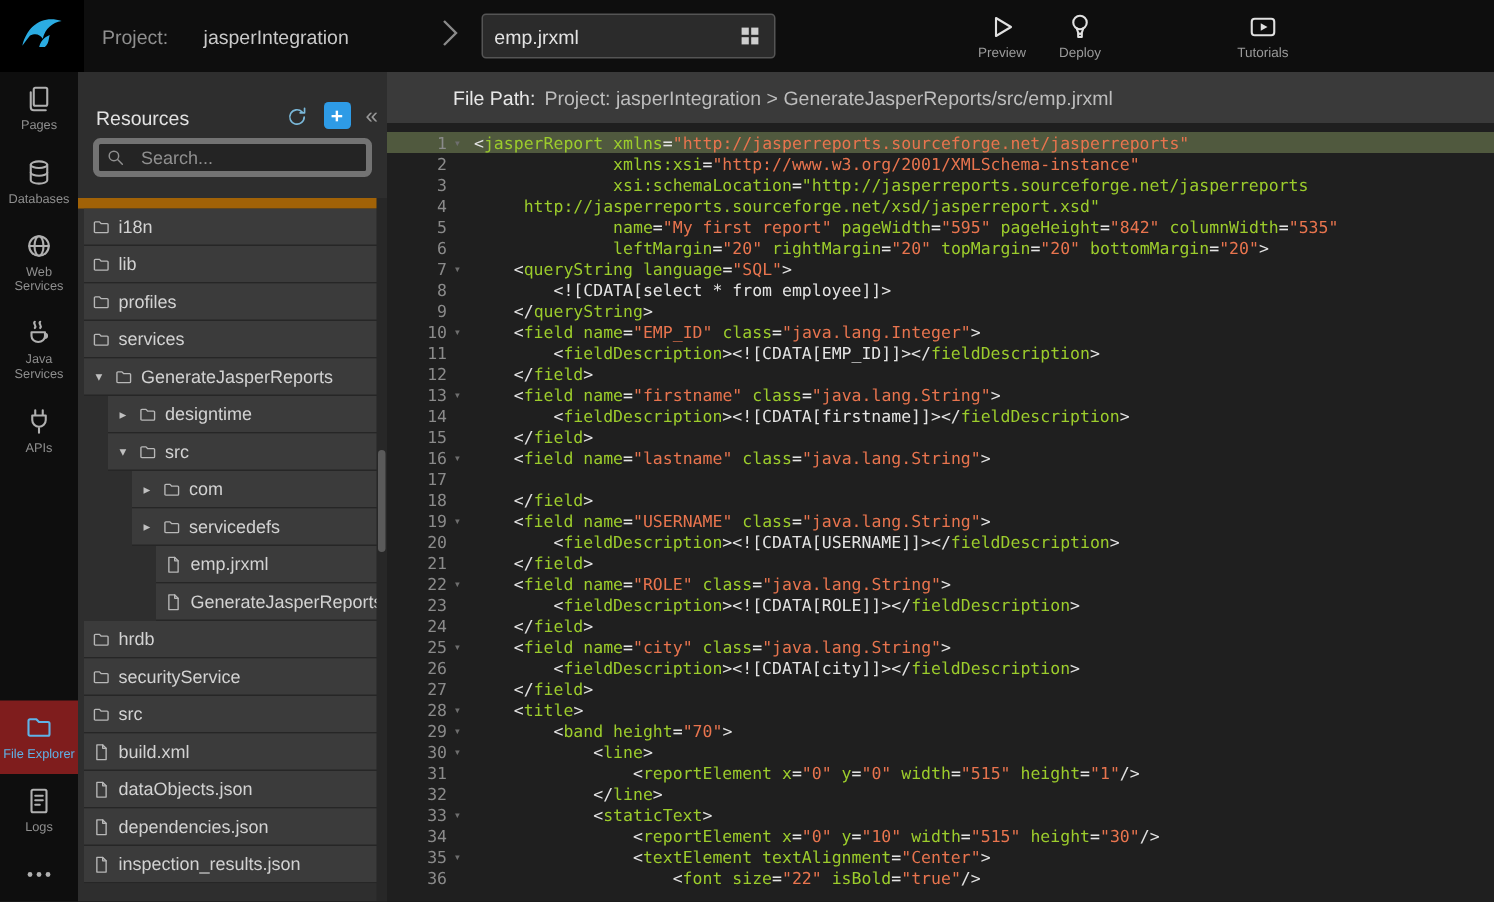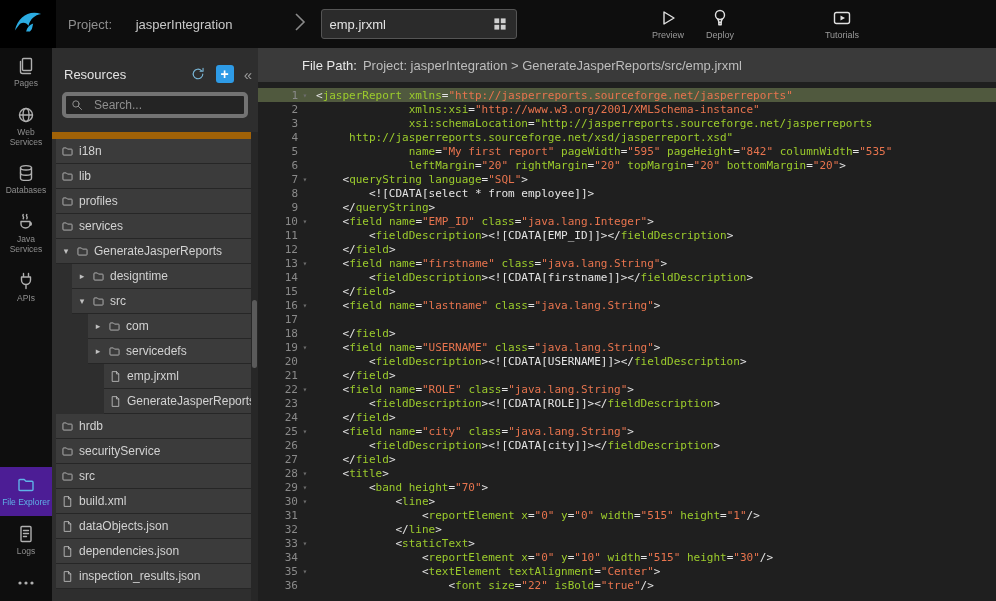--- a/index.html
+++ b/index.html
@@ -25,28 +25,28 @@
   .tb-action{width:52px;display:flex;flex-direction:column;align-items:center;cursor:pointer}
   .tb-action .icn{width:20px;height:20px;color:#e0e0e0}
   .tb-label{font-size:9px;color:#9a9a9a;margin-top:2px;white-space:nowrap}
   .tb-far{margin-left:70px}
 
   
   .activity-bar{position:absolute;top:48px;left:0;bottom:0;width:52px;background:#0e0e0e;display:flex;flex-direction:column;align-items:stretch;z-index:4}
   .ab-item{padding:8px 2px;display:flex;flex-direction:column;align-items:center;color:#b0b0b0;cursor:pointer}
   .ab-item .icn{width:20px;height:20px}
   .ab-label{font-size:8.5px;color:#8f8f8f;margin-top:3px;text-align:center;line-height:1.15}
-  .ab-item.active{background:#4c1d95}
+  .ab-item.active{background:#7f1d1d}
   .ab-item.active .icn{color:var(--active-item,#5fb3e8)}
   .ab-item.active .ab-label{color:var(--active-item,#5fb3e8)}
   .ab-spacer{flex:1}
 
   
   .resources{position:absolute;top:48px;left:52px;bottom:0;width:206px;background:#2e2e2e;z-index:3}
-  .res-header{height:38px;display:flex;align-items:center;padding:14px 8px 0 12px}
+  .res-header{height:38px;display:flex;align-items:flex-end;padding:14px 8px 0 12px}
   .res-title{color:#e2e2e2;font-size:13px;flex:1}
   .res-header .icn{width:16px;height:16px;margin-left:8px;cursor:pointer}
   .refresh{color:#7ab8d9}
   .plus-btn{width:18px;height:18px;background:var(--accent,#2e9be6);border-radius:3px;color:#fff;font-size:14px;font-weight:bold;
             display:flex;align-items:center;justify-content:center;margin-left:10px;cursor:pointer;line-height:1}
   .collapse{color:#9a9a9a;font-size:15px;margin-left:10px;cursor:pointer;letter-spacing:-2px}
   .res-search{position:relative;margin:6px 10px 0 10px}
   .res-search input{width:100%;height:26px;background:#242424;border:4px solid #737373;border-radius:5px;
                     color:#cfcfcf;font-size:12px;padding:0 8px 0 28px;outline:none;font-family:"Liberation Sans",sans-serif}
   .res-search input::placeholder{color:#8f8f8f}
@@ -148,36 +148,36 @@
         <svg viewBox="0 0 20 20">
           <rect x="6.5" y="2.5" width="9" height="12" rx="1"></rect>
           <path d="M4.5 5.5v10a2 2 0 0 0 2 2h8"></path>
         </svg>
       </span>
       <span class="ab-label">Pages</span>
     </div>
     <div class="ab-item">
       <span class="icn ">
         <svg viewBox="0 0 20 20">
+          <ellipse cx="10" cy="4.8" rx="5.5" ry="2.2"></ellipse>
+          <path d="M4.5 4.8v10.4c0 1.2 2.5 2.2 5.5 2.2s5.5-1 5.5-2.2V4.8"></path>
+          <path d="M4.5 10c0 1.2 2.5 2.2 5.5 2.2s5.5-1 5.5-2.2"></path>
+        </svg>
+      </span>
+      <span class="ab-label">Databases</span>
+    </div>
+    <div class="ab-item">
+      <span class="icn ">
+        <svg viewBox="0 0 20 20">
           <circle cx="10" cy="10" r="6.5"></circle>
           <path d="M3.5 10h13"></path>
           <ellipse cx="10" cy="10" rx="3" ry="6.5"></ellipse>
         </svg>
       </span>
       <span class="ab-label">Web Services</span>
-    </div>
-    <div class="ab-item">
-      <span class="icn ">
-        <svg viewBox="0 0 20 20">
-          <ellipse cx="10" cy="4.8" rx="5.5" ry="2.2"></ellipse>
-          <path d="M4.5 4.8v10.4c0 1.2 2.5 2.2 5.5 2.2s5.5-1 5.5-2.2V4.8"></path>
-          <path d="M4.5 10c0 1.2 2.5 2.2 5.5 2.2s5.5-1 5.5-2.2"></path>
-        </svg>
-      </span>
-      <span class="ab-label">Databases</span>
     </div>
     <div class="ab-item">
       <span class="icn ">
         <svg viewBox="0 0 20 20">
           <path d="M7.2 2.5c-1.6 1.4 1.6 2.3 0 4.2M10.8 2.5c-1.6 1.4 1.6 2.3 0 4.2"></path>
           <path d="M5 9.5h9v2.5a4.5 4 0 0 1-9 0zM14 10.5c1.8 0 1.8 2.8 0 2.8"></path>
         </svg>
       </span>
       <span class="ab-label">Java Services</span>
     </div>

